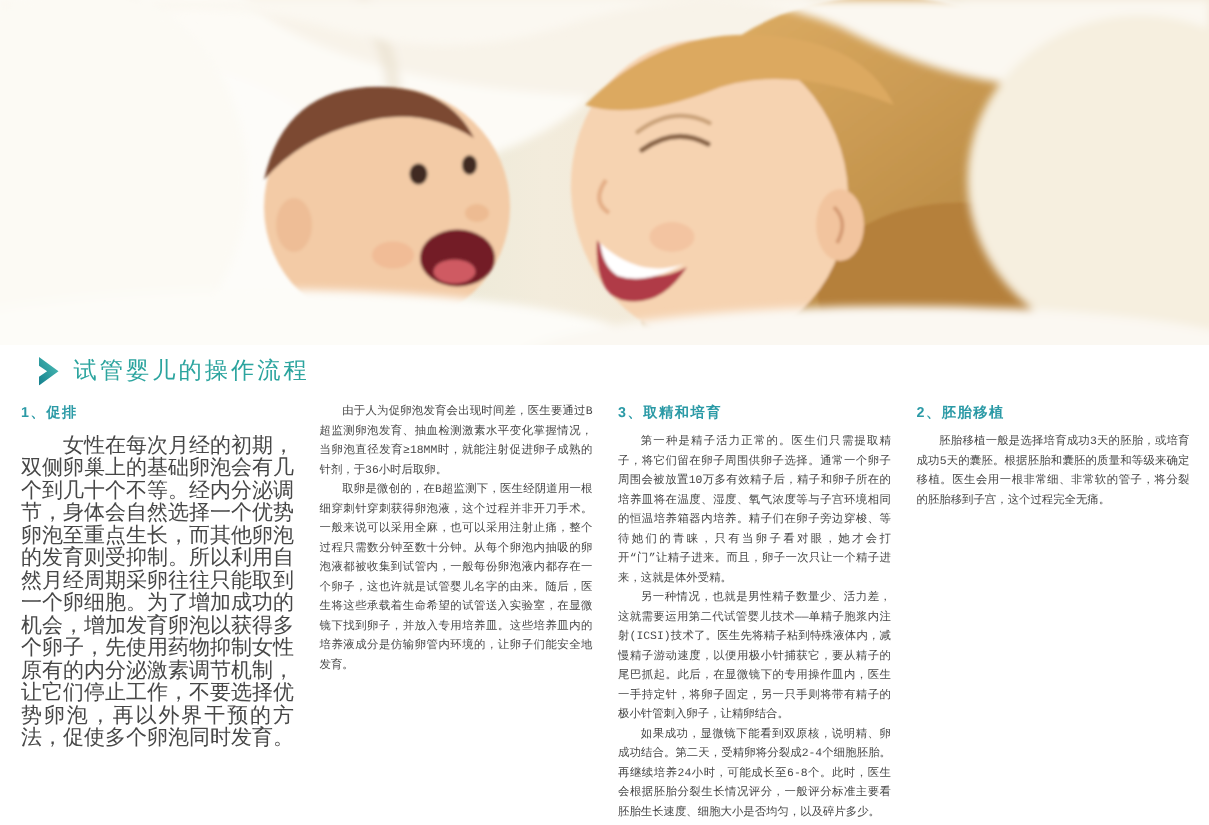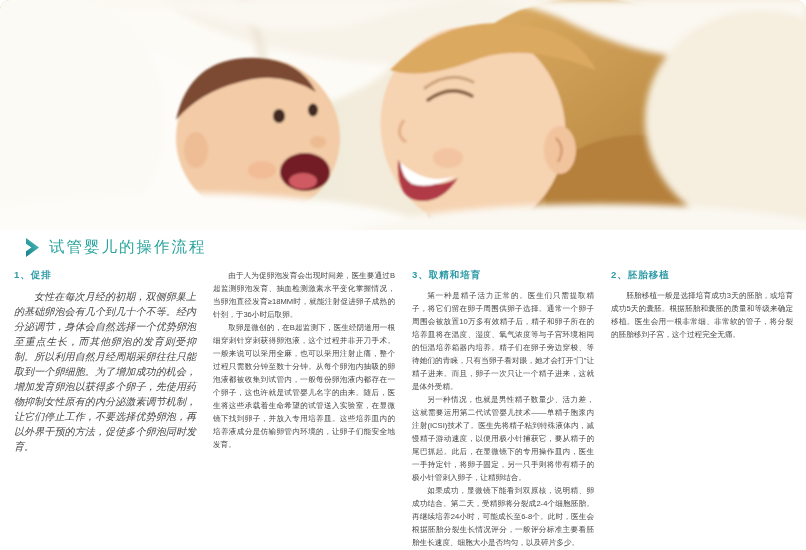--- a/index.html
+++ b/index.html
@@ -1,27 +1,27 @@
 <!DOCTYPE html>
 <html><head>
 <meta charset="utf-8">
 <style>
   html,body{margin:0;padding:0;background:#ffffff;}
   .page{position:relative;width:806px;height:550px;background:#ffffff;overflow:hidden;
-        font-family:"Liberation Sans","DejaVu Sans",sans-serif;border-radius:10px;}
+        font-family:"Liberation Sans","DejaVu Sans",sans-serif;}
   .hero{position:absolute;top:0;left:0;width:806px;height:230px;display:block;}
   .title-row{position:absolute;top:237px;left:26px;display:flex;align-items:center;gap:9px;}
   .chev{display:block;width:14px;height:19px;}
   .title{margin:0;font-size:15.5px;font-weight:500;letter-spacing:2px;color:#2ba49e;}
   .cols{position:absolute;top:269px;left:14px;width:779px;display:flex;gap:17px;}
   .col{width:182px;flex:0 0 182px;}
   .col h2{margin:0 0 7px 0;font-size:9.5px;font-weight:bold;color:#2b9aa6;letter-spacing:1px;}
   .col p{margin:0;color:#474747;text-align:justify;text-indent:2em;}
-  .col1 p{font-size:10px;line-height:15px;font-style:italic;}
-  .col2 p,.col3 p,.col4 p{font-size:7.6px;line-height:13px;}
+  .col1 p{font-size:14px;line-height:15px;}
+  .col2 p,.col3 p,.col4 p{font-size:7.6px;line-height:13px;font-family:Liberation Mono, monospace;}
 </style>
 </head>
 <body>
 
 <div class="page">
 
   <svg class="hero" viewBox="0 0 806 230" preserveAspectRatio="none" aria-hidden="true">
     <defs>
       <linearGradient id="bgG" x1="0" y1="0" x2="1" y2="0">
         <stop offset="0" stop-color="#b9cfa6"></stop>

